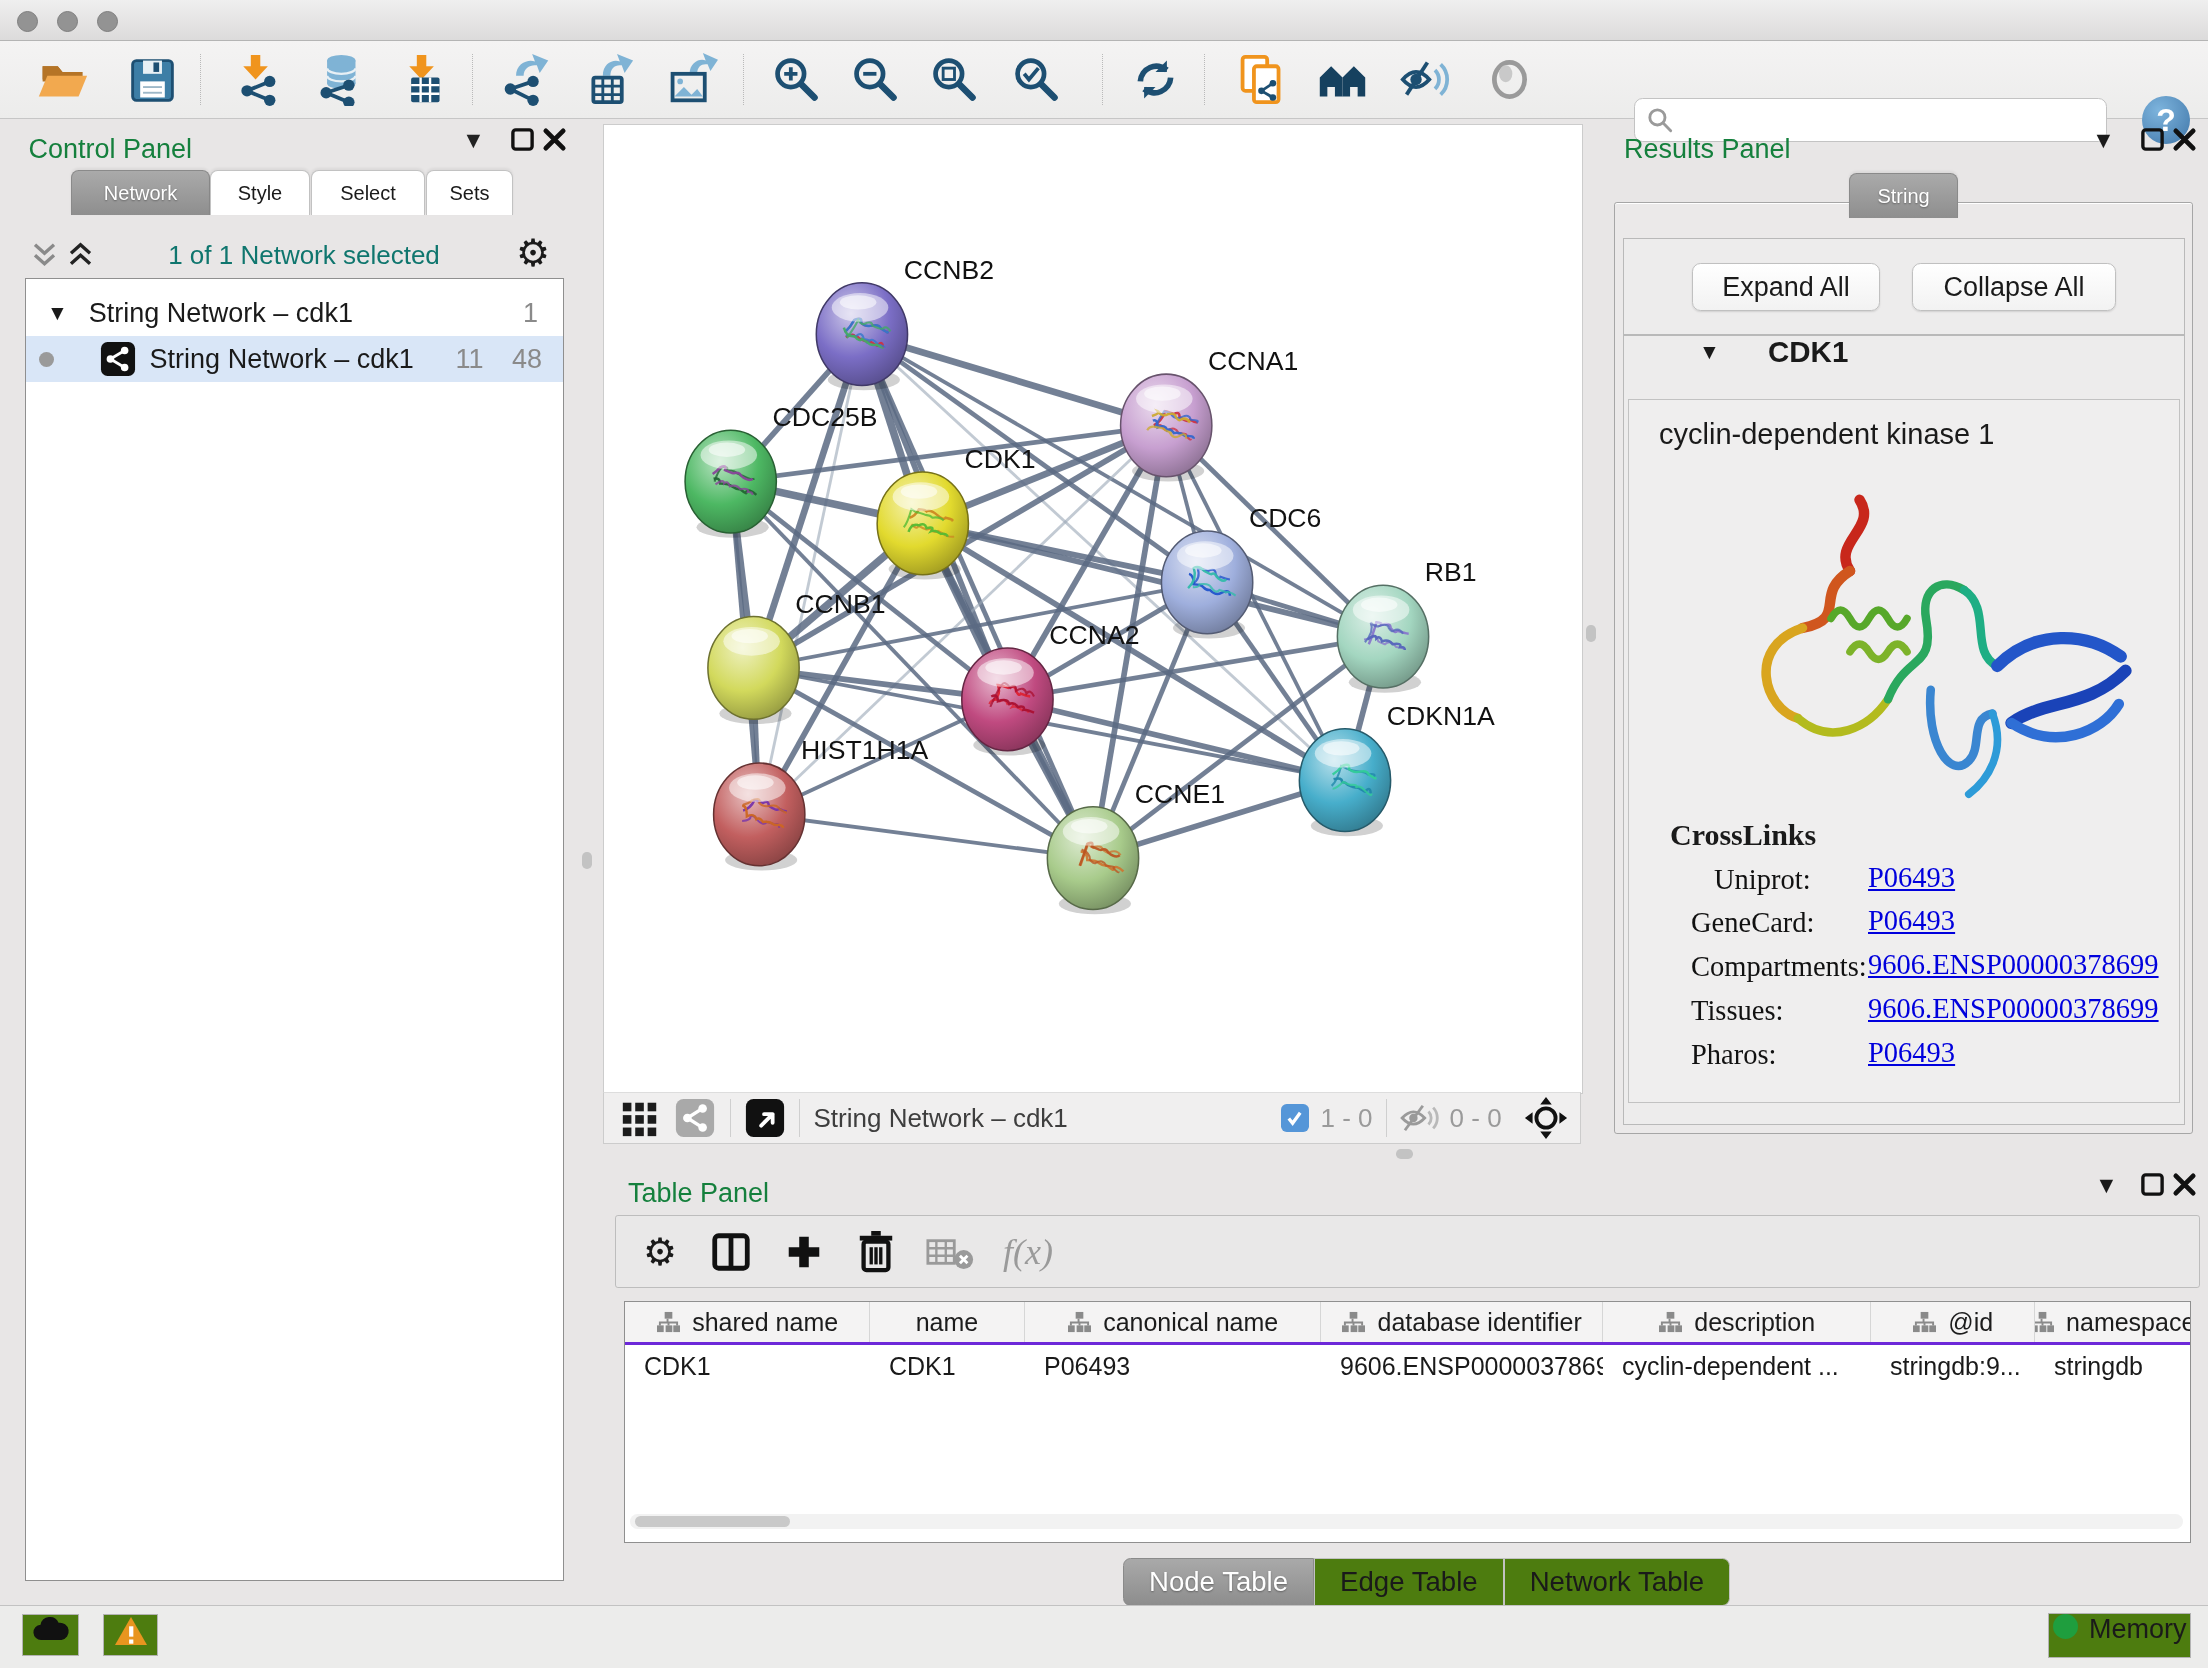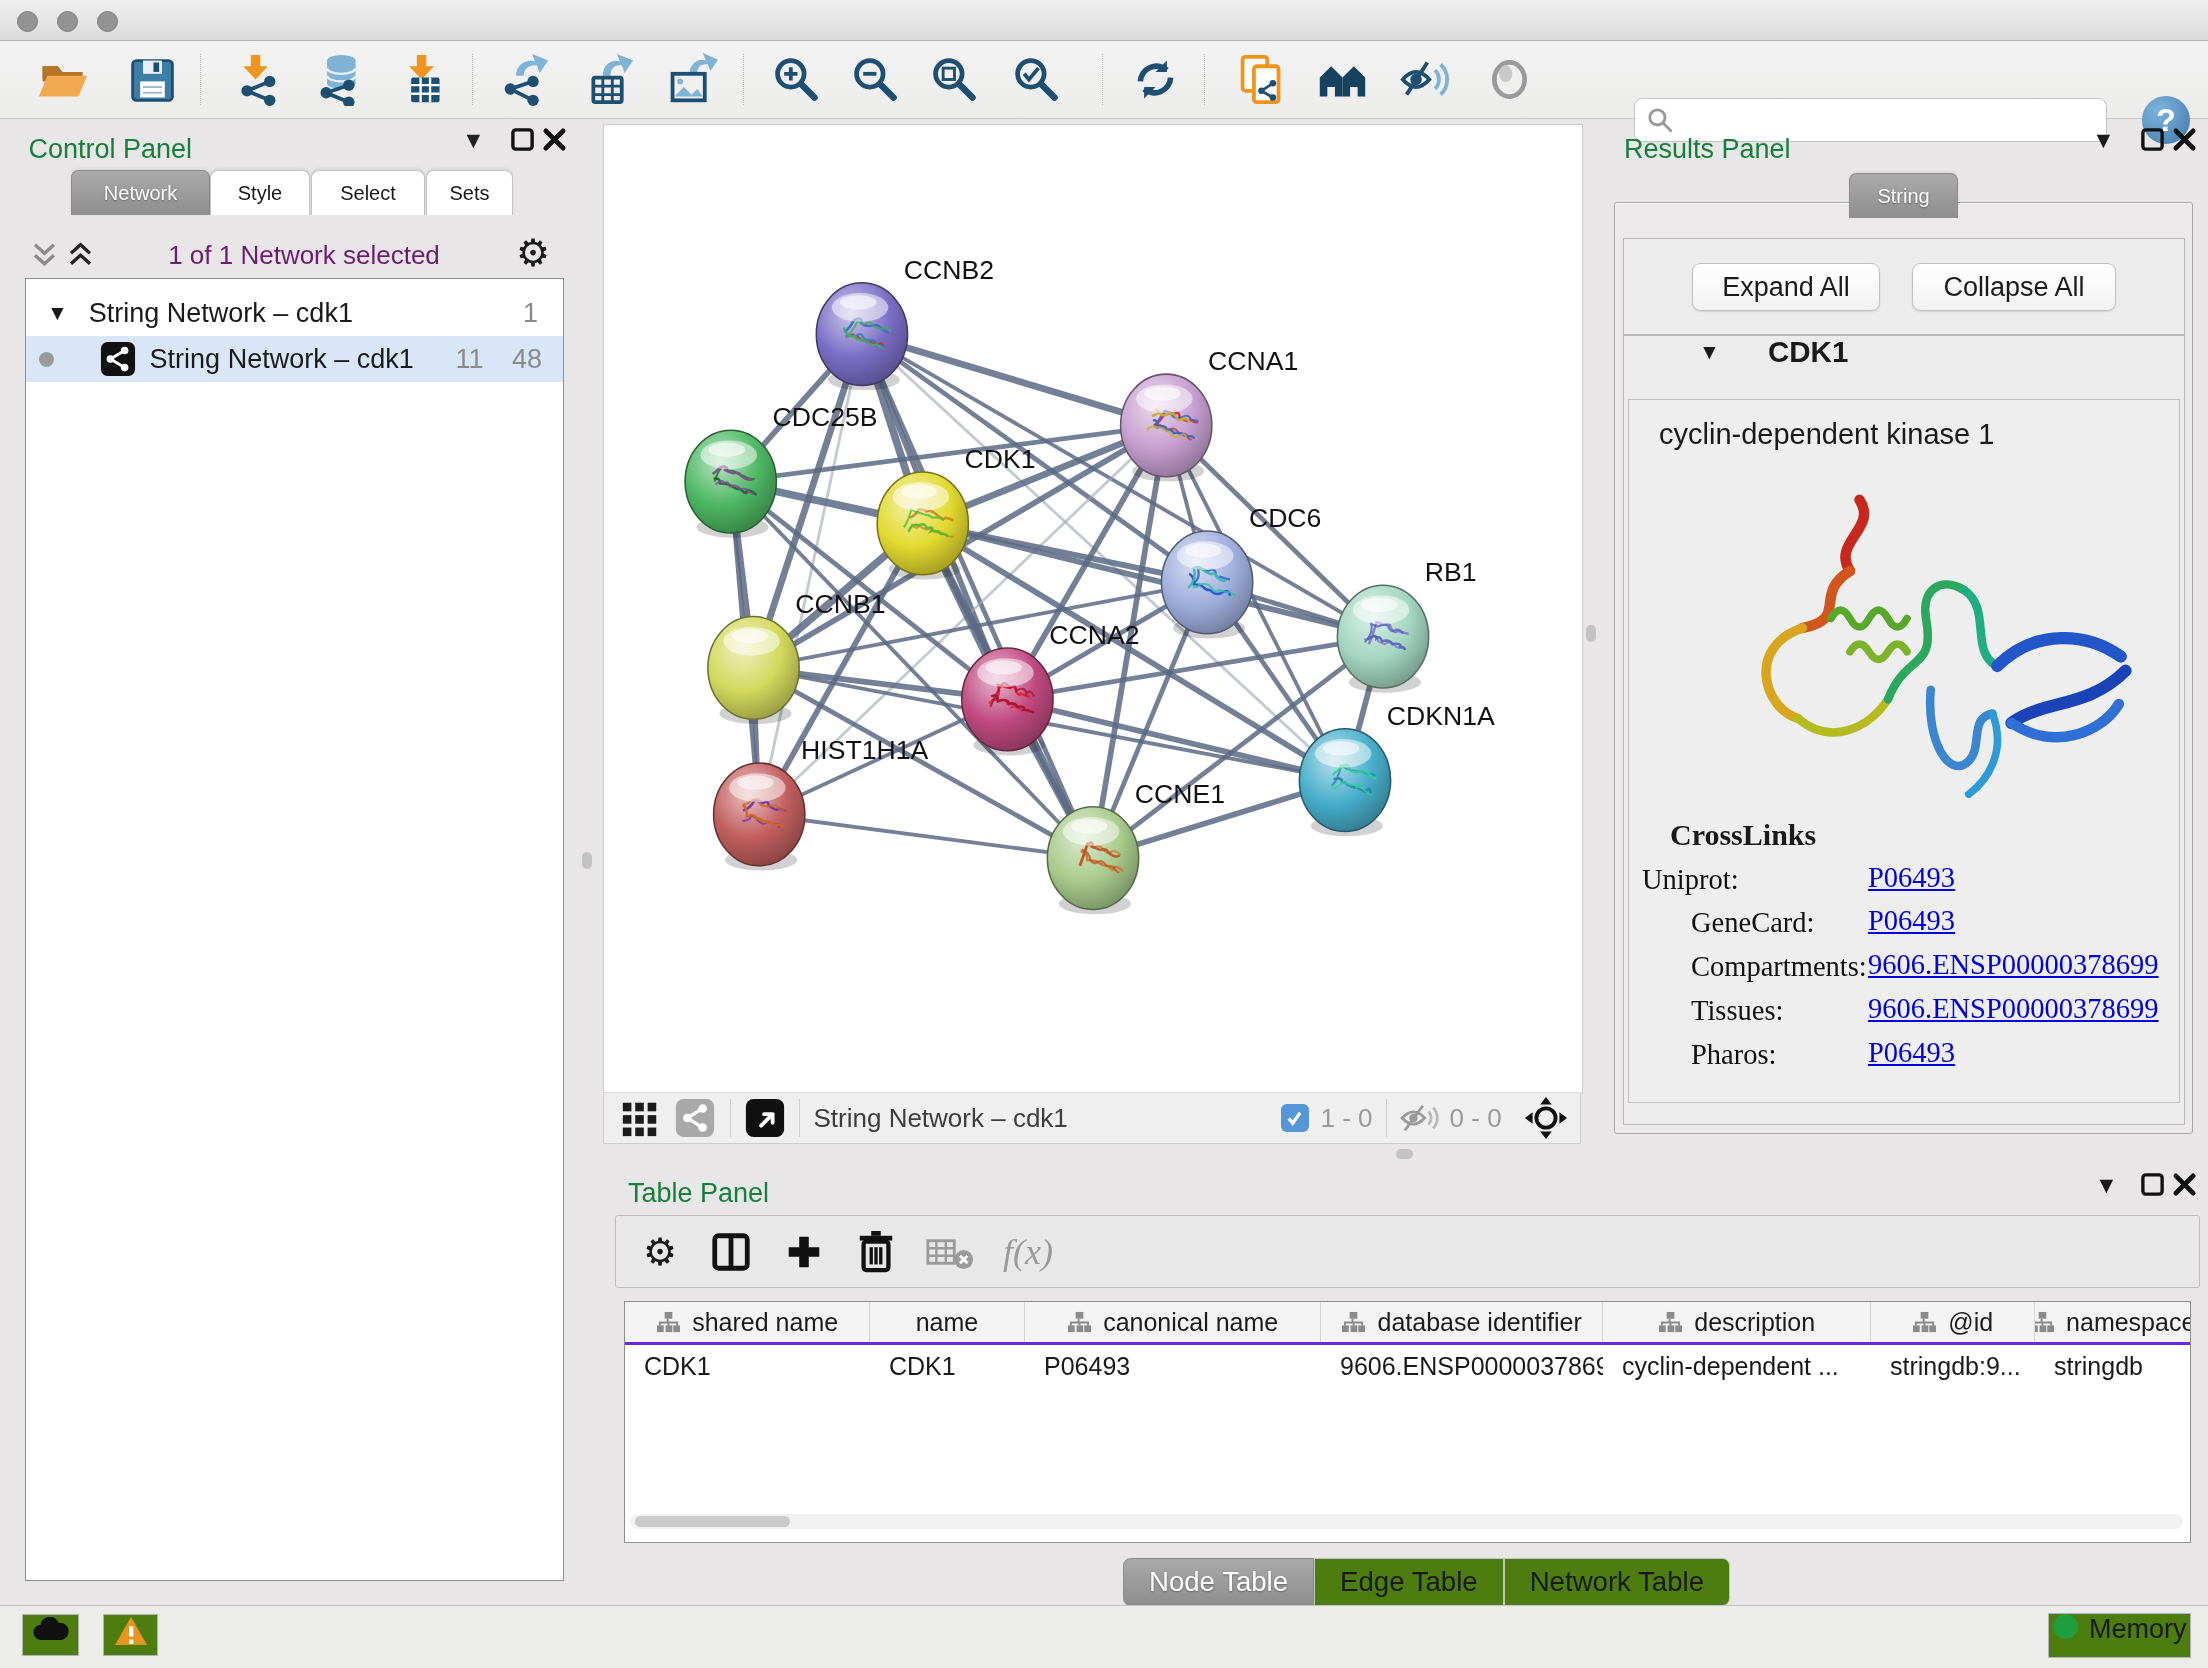--- a/index.html
+++ b/index.html
@@ -17,21 +17,21 @@
   .tbi{width:53px;height:53px;top:12.4px;}
   .tsep{width:0;height:51px;border-left:1.9px dotted #b9b9b9;top:13.3px;}
   .searchbox{left:1634px;top:57px;width:473px;height:44px;background:#fff;border:1px solid #c3c3c3;
     border-radius:8.6px;display:flex;align-items:center;padding-left:11.4px;box-sizing:border-box;}
   .searchbox input{border:none;outline:none;font-size:25px;width:399px;background:transparent;}
   .helpbtn{left:2142px;top:55px;width:48px;height:48px;border-radius:50%;
     background:radial-gradient(circle at 35% 30%,#7db4dd,#4076a8);color:#fff;font-size:32px;
     font-weight:bold;display:flex;align-items:center;justify-content:center;}
   
   .ptitle{font-size:27px;color:#15803d;margin-top:8px;}
-  .pctl{font-size:25px;color:#701a75;}
+  .pctl{font-size:25px;color:#0f766e;}
   .tabpill{height:44px;border:1px solid #c2c2c2;background:#fff;border-bottom:none;
     border-radius:7.6px 7.6px 0 0;display:flex;align-items:center;justify-content:center;
     font-size:20px;box-shadow:0 -1.9px 2.9px rgba(0,0,0,0.06);}
   .tabpill.active{background:linear-gradient(#aaaaaa,#8e8e8e);color:#fff;border-color:#8a8a8a;
     text-shadow:0 1px 1.9px rgba(0,0,0,.35);}
   
   .treebox{left:25px;top:278px;width:537px;height:1301px;background:#fff;border:1px solid #8f8f8f;}
   .treerow{height:46px;display:flex;align-items:center;font-size:27px;}
   .treerow.sel{background:#d9e6f7;}
   .badge{color:#8a8a8a;}
@@ -641,21 +641,21 @@
     <path d="M325 120 C355 140 330 185 360 200" stroke="#1fae84" stroke-width="9"></path>
     <path d="M360 200 C400 160 455 165 490 190" stroke="#2356c9" stroke-width="13"></path>
     <path d="M495 205 C455 245 410 235 375 260" stroke="#1a43b8" stroke-width="13"></path>
     <path d="M375 260 C420 290 470 270 488 240" stroke="#2f6fd6" stroke-width="11"></path>
     <path d="M290 225 C285 280 310 320 330 300 C345 285 330 255 355 250" stroke="#3a86d1" stroke-width="9"></path>
     <path d="M355 250 C370 290 350 320 330 335" stroke="#2d9bd8" stroke-width="8"></path>
   </g>
 </svg>
 
 <div class="abs serif" style="left:1670px;top:818px;font-size:30px;font-weight:bold">CrossLinks</div>
-<div class="abs serif xlabel" style="left:1642px;top:864px">Uniprot:</div>
+<div class="abs serif xlabel" style="left:1714px;top:864px">Uniprot:</div>
 <div class="abs serif xlink" style="left:1868px;top:862px">P06493</div>
 <div class="abs serif xlabel" style="left:1691px;top:907px">GeneCard:</div>
 <div class="abs serif xlink" style="left:1868px;top:905px">P06493</div>
 <div class="abs serif xlabel" style="left:1691px;top:951px">Compartments:</div>
 <div class="abs serif xlink" style="left:1868px;top:949px">9606.ENSP00000378699</div>
 <div class="abs serif xlabel" style="left:1691px;top:995px">Tissues:</div>
 <div class="abs serif xlink" style="left:1868px;top:993px">9606.ENSP00000378699</div>
 <div class="abs serif xlabel" style="left:1691px;top:1039px">Pharos:</div>
 <div class="abs serif xlink" style="left:1868px;top:1037px">P06493</div>
 

